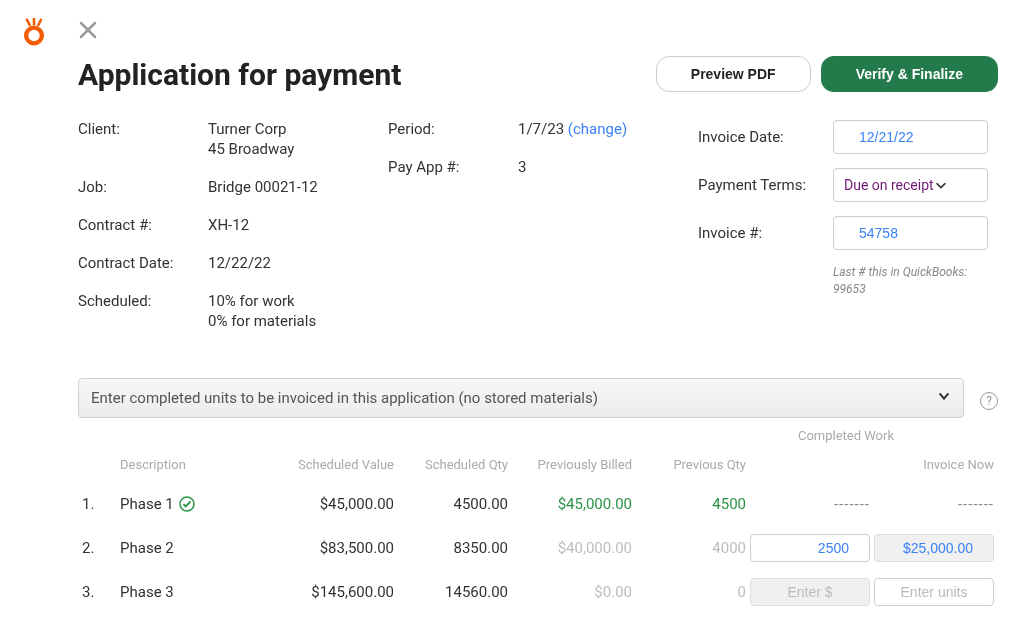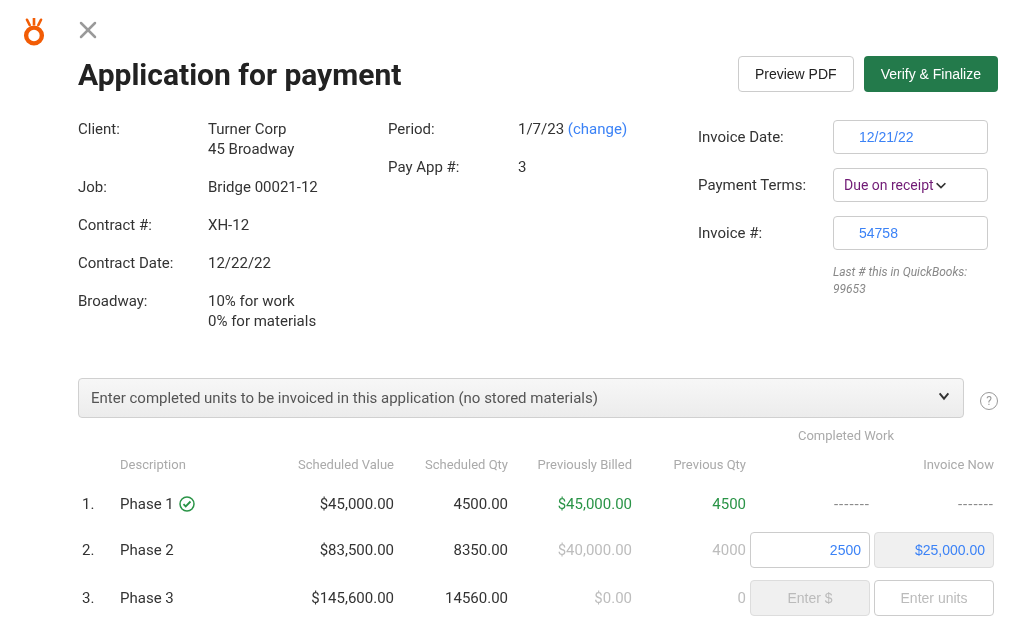--- a/index.html
+++ b/index.html
@@ -37,24 +37,24 @@
     margin-top: 36px;
     margin-bottom: 28px;
   }
   .title {
     font-size: 30px;
     font-weight: 700;
     color: #222;
   }
   .actions { display: flex; gap: 10px; }
   .btn {
-    border-radius: 4px;
-    padding: 9px 16px;
+    border-radius: 13px;
+    padding: 9px 34px;
     font-size: 14px;
-    font-weight: 400;
+    font-weight: 700;
     cursor: pointer;
     border: 1px solid transparent;
   }
   .btn-outline {
     background: #fff;
     border: 1px solid #ccc;
     color: #222;
   }
   .btn-primary {
     background: #237a4b;
@@ -177,24 +177,24 @@
     padding: 6px 0;
     min-height: 44px;
   }
   .c-num { text-align: left; padding-left: 4px; }
   .c-desc { text-align: left; display: flex; align-items: center; gap: 5px; }
   .c-right { text-align: right; }
   .green { color: #2a9447; }
   .muted { color: #bdbdbd; }
   .cell-input {
     width: 100%;
-    height: 36px;
+    height: 28px;
     border: 1px solid #ccc;
     border-radius: 4px;
-    padding: 0 8px;
+    padding: 0 20px;
     text-align: right;
     font-size: 14px;
   }
   .cell-input.blue { color: #3b82f6; font-weight: 500; }
   .cell-input.readonly {
     background: #f0f0f0;
     color: #3b82f6;
     font-weight: 500;
     border: 1px solid #ddd;
   }
@@ -249,21 +249,21 @@
       </div>
       <div class="row">
         <div class="label">Contract #:</div>
         <div class="value">XH-12</div>
       </div>
       <div class="row">
         <div class="label">Contract Date:</div>
         <div class="value">12/22/22</div>
       </div>
       <div class="row row-tight">
-        <div class="label">Broadway:</div>
+        <div class="label">Scheduled:</div>
         <div class="value">10% for work</div>
       </div>
       <div class="row">
         <div class="label"></div>
         <div class="value">0% for materials</div>
       </div>
     </div>
 
     <div class="col col-mid">
       <div class="row">

